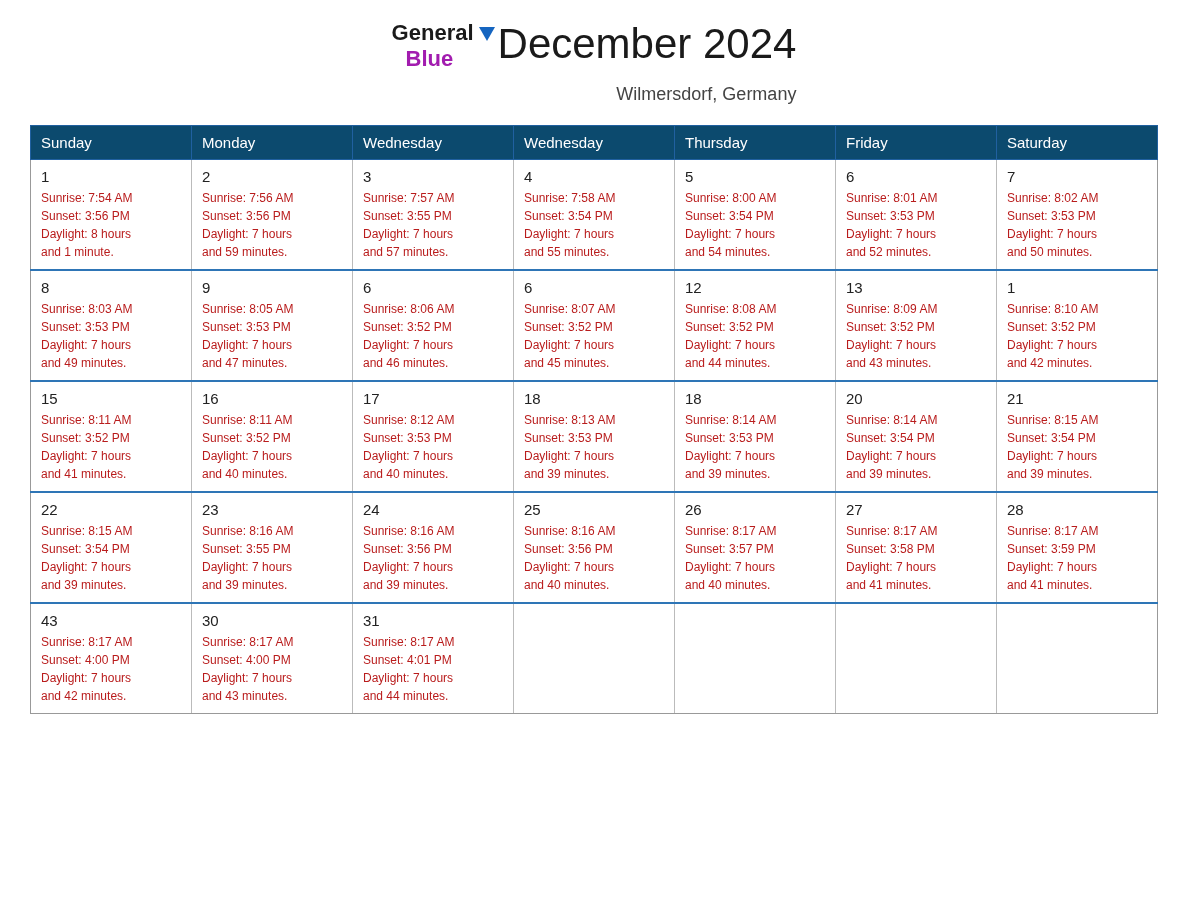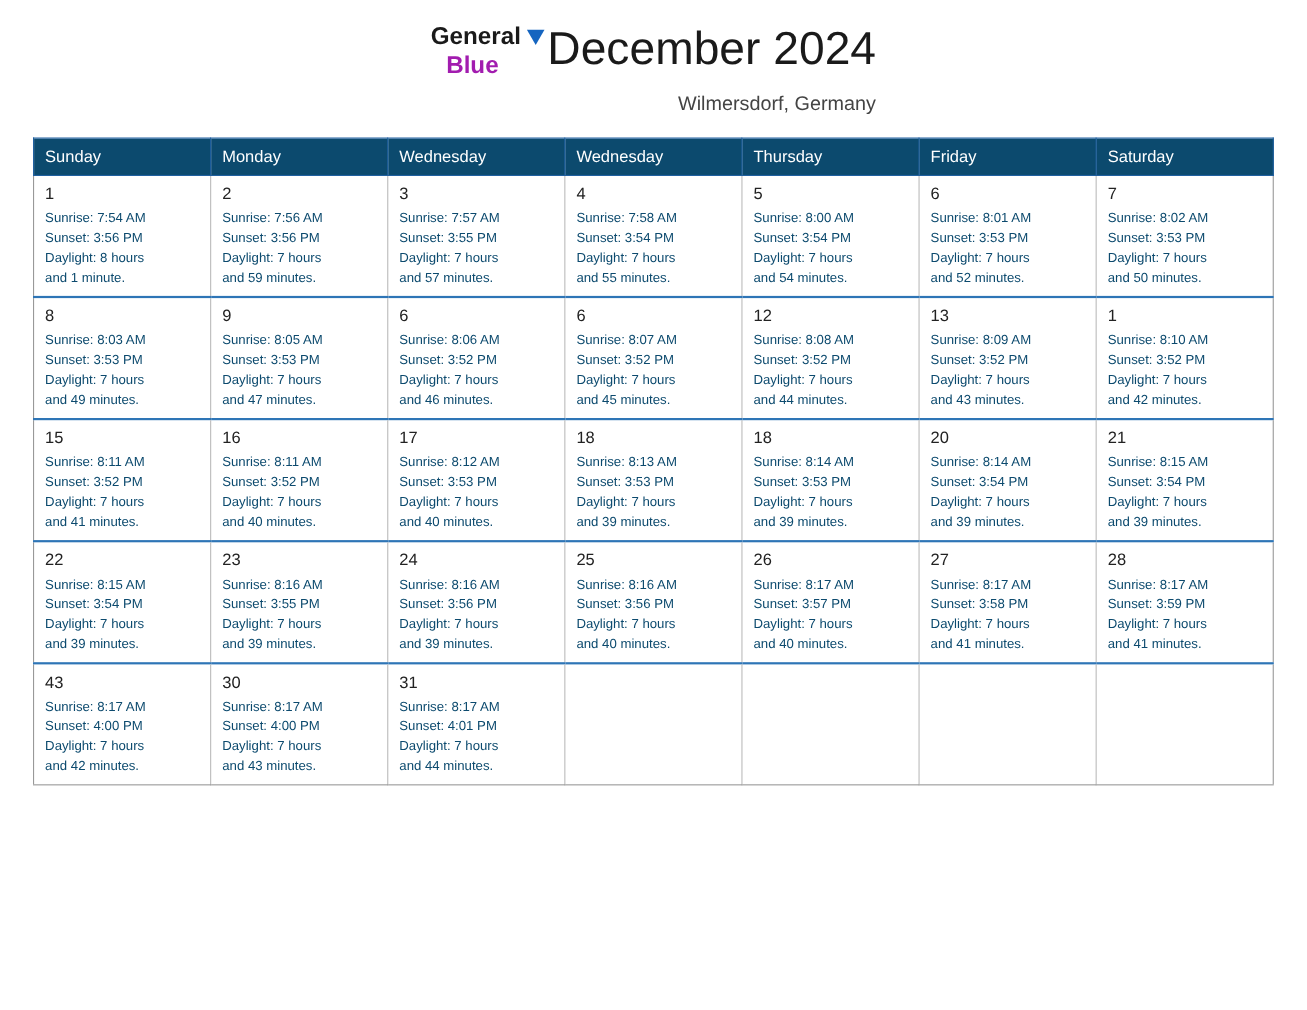--- a/index.html
+++ b/index.html
@@ -82,21 +82,21 @@
     }
     .day-number {
       font-size: 15px;
       font-weight: normal;
       color: #222;
       margin-bottom: 4px;
       display: block;
     }
     .day-info {
       font-size: 12px;
-      color: #0c4a6e;
+      color: #b91c1c;
       line-height: 1.5;
     }
     .empty-cell {
       background: #fff;
     }
     tr:last-child td {
       border-bottom: 1px solid #999;
     }
   </style>
 </head>

